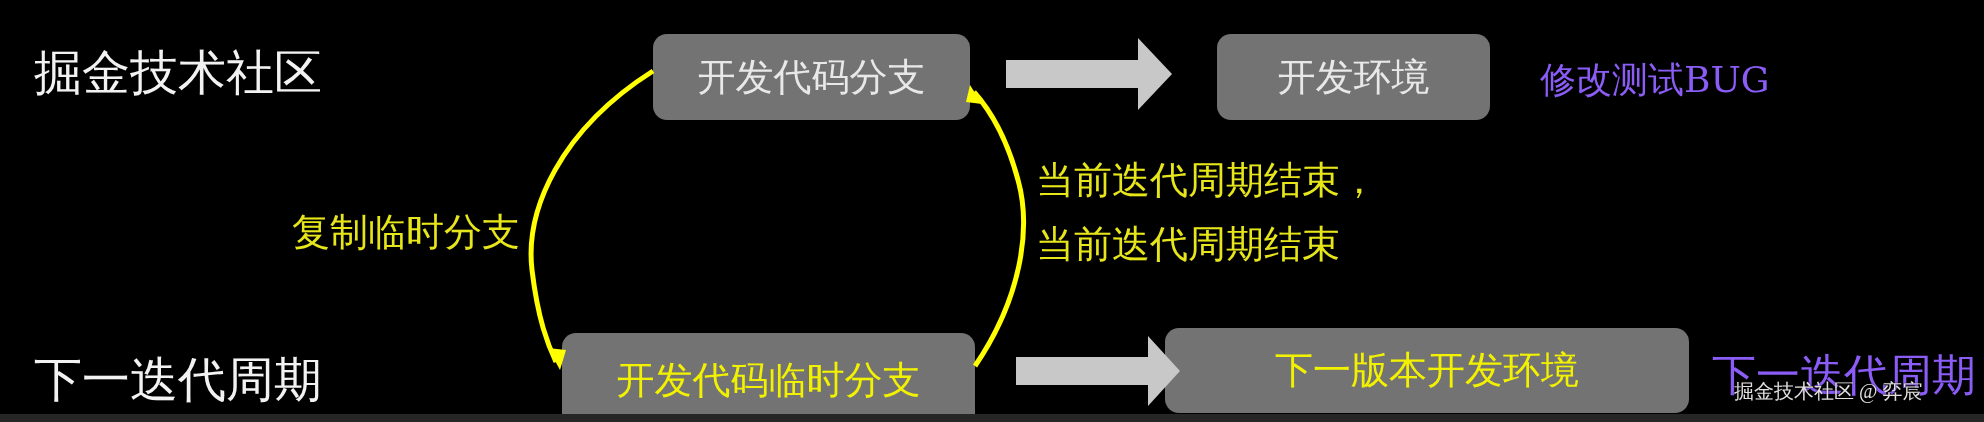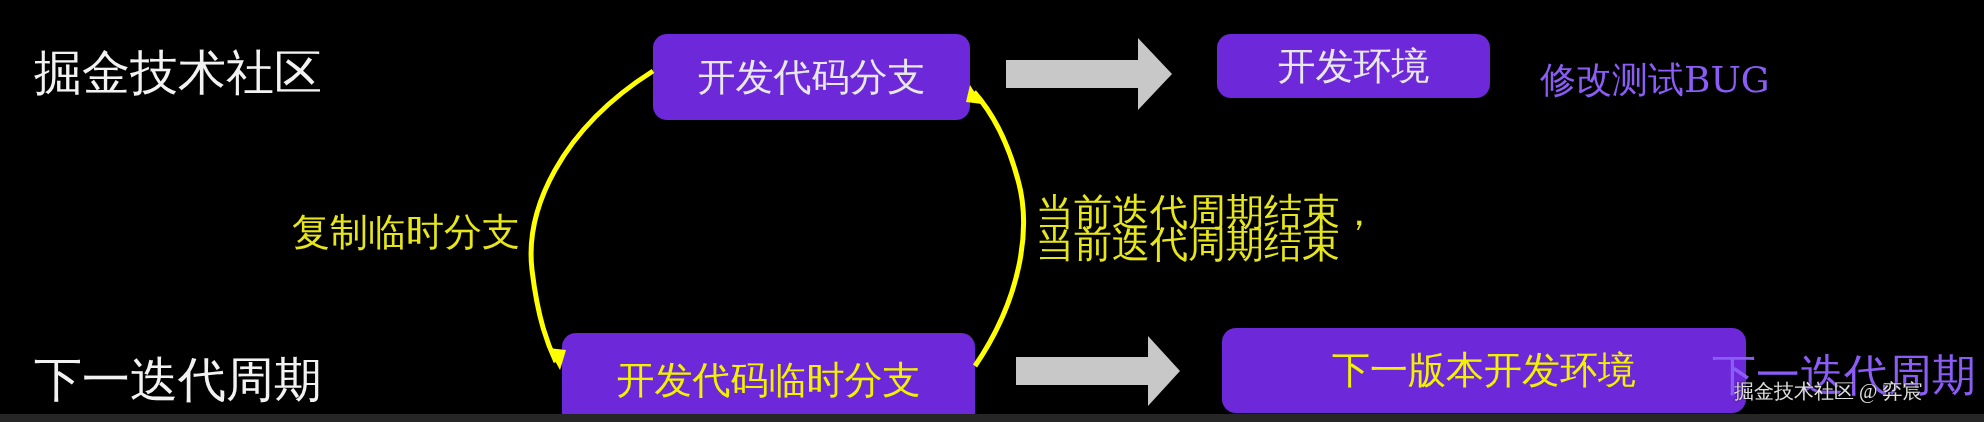--- a/index.html
+++ b/index.html
@@ -1,48 +1,48 @@
 <!DOCTYPE html>
 <html><head>
 <meta charset="utf-8">
 <style>
   html, body { margin:0; padding:0; background:#000; }
   body { width:1984px; height:422px; position:relative; overflow:hidden; font-family:"DejaVu Sans", sans-serif; }
   .abs { position:absolute; }
   .label-white { color:#f2f2f2; font-family:"DejaVu Serif", serif; font-size:48px; line-height:1; white-space:nowrap; }
-  .box { position:absolute; background:#6d28d9; border-radius:14px; display:flex; align-items:center; justify-content:center; font-size:38px; white-space:nowrap; }
+  .box { position:absolute; background:#737373; border-radius:14px; display:flex; align-items:center; justify-content:center; font-size:38px; white-space:nowrap; }
   .box.white { color:#e8e8e8; }
   .box.yellow { color:#f2f200; }
   .note-yellow { color:#e6e61a; font-size:38px; line-height:48px; white-space:nowrap; }
   .side-note { color:#8b5cf6; font-family:"DejaVu Serif", serif; font-size:36px; white-space:nowrap; }
   .watermark { color:#e0e0e0; font-size:20px; white-space:nowrap; text-shadow:0 0 2px #000;font-family:Liberation Serif, serif; }
   .bottom-strip { left:0; top:414px; width:1984px; height:8px; background:#262626; }
   svg.overlay { position:absolute; left:0; top:0; }
 </style>
 </head>
 <body>
 
 <div class="abs label-white" style="left:34px;top:48px;">掘金技术社区</div>
 <div class="abs label-white" style="left:34px;top:344px;margin-top:11px;">下一迭代周期</div>
 
 <div class="box white" style="left:653px;top:34px;width:317px;height:86px;">
   <span>开发代码分支</span>
 </div>
-<div class="box white" style="left:1217px;top:34px;width:273px;height:64px;">
+<div class="box white" style="left:1217px;top:34px;width:273px;height:86px;">
   <span>开发环境</span>
 </div>
 <div class="box yellow" style="left:562px;top:333px;width:413px;height:94px;">
   <span>开发代码临时分支</span>
 </div>
-<div class="box yellow" style="left:1222px;top:328px;width:524px;height:85px;text-align:center;">
+<div class="box yellow" style="left:1165px;top:328px;width:524px;height:85px;text-align:center;">
   <span>下一版本开发环境</span>
 </div>
 
 <div class="abs note-yellow" style="left:253px;top:208px;margin-left:39px;">复制临时分支</div>
-<div class="abs note-yellow" style="left:1036px;top:188px;">当前迭代周期结束，</div>
+<div class="abs note-yellow" style="left:1036px;top:156px;">当前迭代周期结束，</div>
 <div class="abs note-yellow" style="left:1036px;top:220px;">当前迭代周期结束</div>
 <div class="abs side-note" style="left:1540px;top:56px;">修改测试BUG</div>
 <div class="abs side-note" style="left:1712px;top:346px;font-size:44px;">下一迭代周期</div>
 
 <svg class="overlay" width="1984" height="422" viewBox="0 0 1984 422">
 
   <polygon points="1006,60 1138,60 1138,38 1172,74 1138,110 1138,88 1006,88" fill="#c8c8c8"></polygon>
 
   <polygon points="1016,357 1148,357 1148,336 1180,371 1148,406 1148,385 1016,385" fill="#c8c8c8"></polygon>
 

